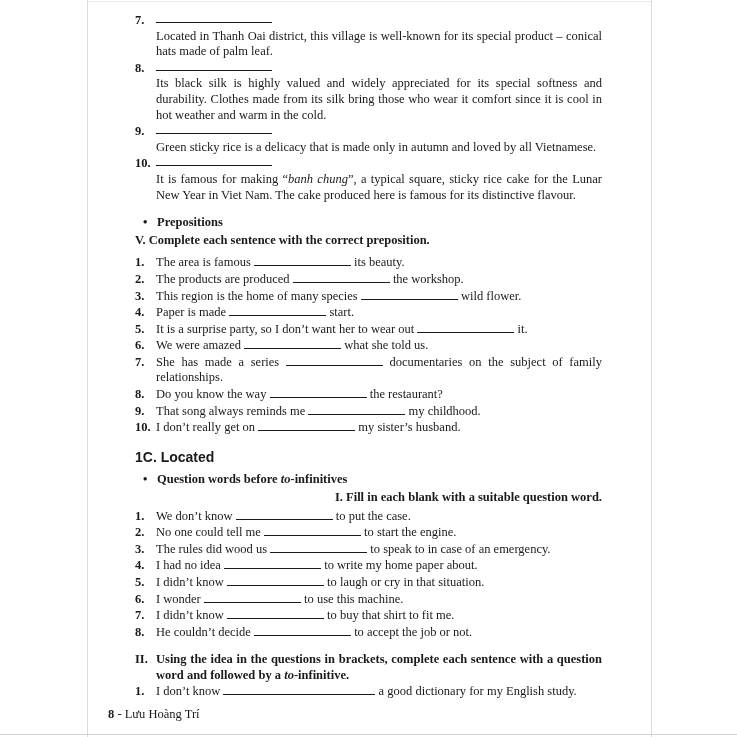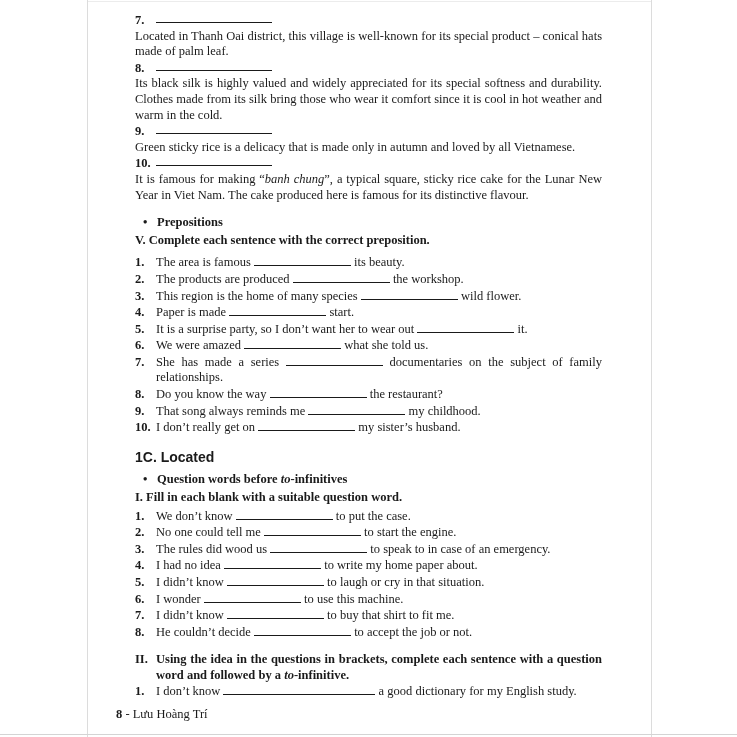--- a/index.html
+++ b/index.html
@@ -19,21 +19,21 @@
   .edge-l { left: 87px;  top: 0; height: 737px; border-left: 1px solid #dcdcdc; }
   .edge-r { left: 651px; top: 0; height: 737px; border-left: 1px solid #dcdcdc; }
   .edge-b { top: 734px; left: 0; width: 737px; border-top: 1px solid #d4d4d4; }
   .edge-t { top: 1px;  left: 87px; width: 565px; border-top: 1px solid #ececec; }
 
   .content { position: absolute; left: 135px; top: 13px; width: 467px; }
 
   .row, .li { display: flex; align-items: flex-start; }
   .num { flex: 0 0 21px; font-weight: bold; }
   .txt { flex: 1 1 auto; min-width: 0; }
-  .body { }
+  .body { margin-left: 21px; }
   .just { text-align: justify; }
   i { font-style: italic; }
 
   .blank {
     display: inline-block;
     height: 10px;
     border-bottom: 1px solid #1a1a1a;
   }
   .blank-top  { width: 116px; }
   .blank-mid  { width: 97px; }
@@ -48,26 +48,26 @@
 
   .v-heading { font-weight: bold; margin-bottom: 7px; }
 
   .grammar-title {
     font-family: "Liberation Sans", sans-serif;
     font-weight: bold;
     font-size: 14px;
     margin-top: 14px;
     margin-bottom: 7px;
   }
-  .i-heading { font-weight: bold; margin-bottom: 3px; }
+  .i-heading { font-weight: bold; margin-bottom: 3px; text-align: right; }
   .ii-heading { margin-top: 12px; margin-bottom: 0; font-weight: bold; }
 
   .footer {
     position: absolute;
-    left: 116px;
+    left: 108px;
     top: 707px;
     font-size: 12.5px;
   }
   .footer .pg { font-weight: bold; }
 </style>
 </head>
 <body>
 
 <div class="page">
   <div class="edge edge-t"></div>

